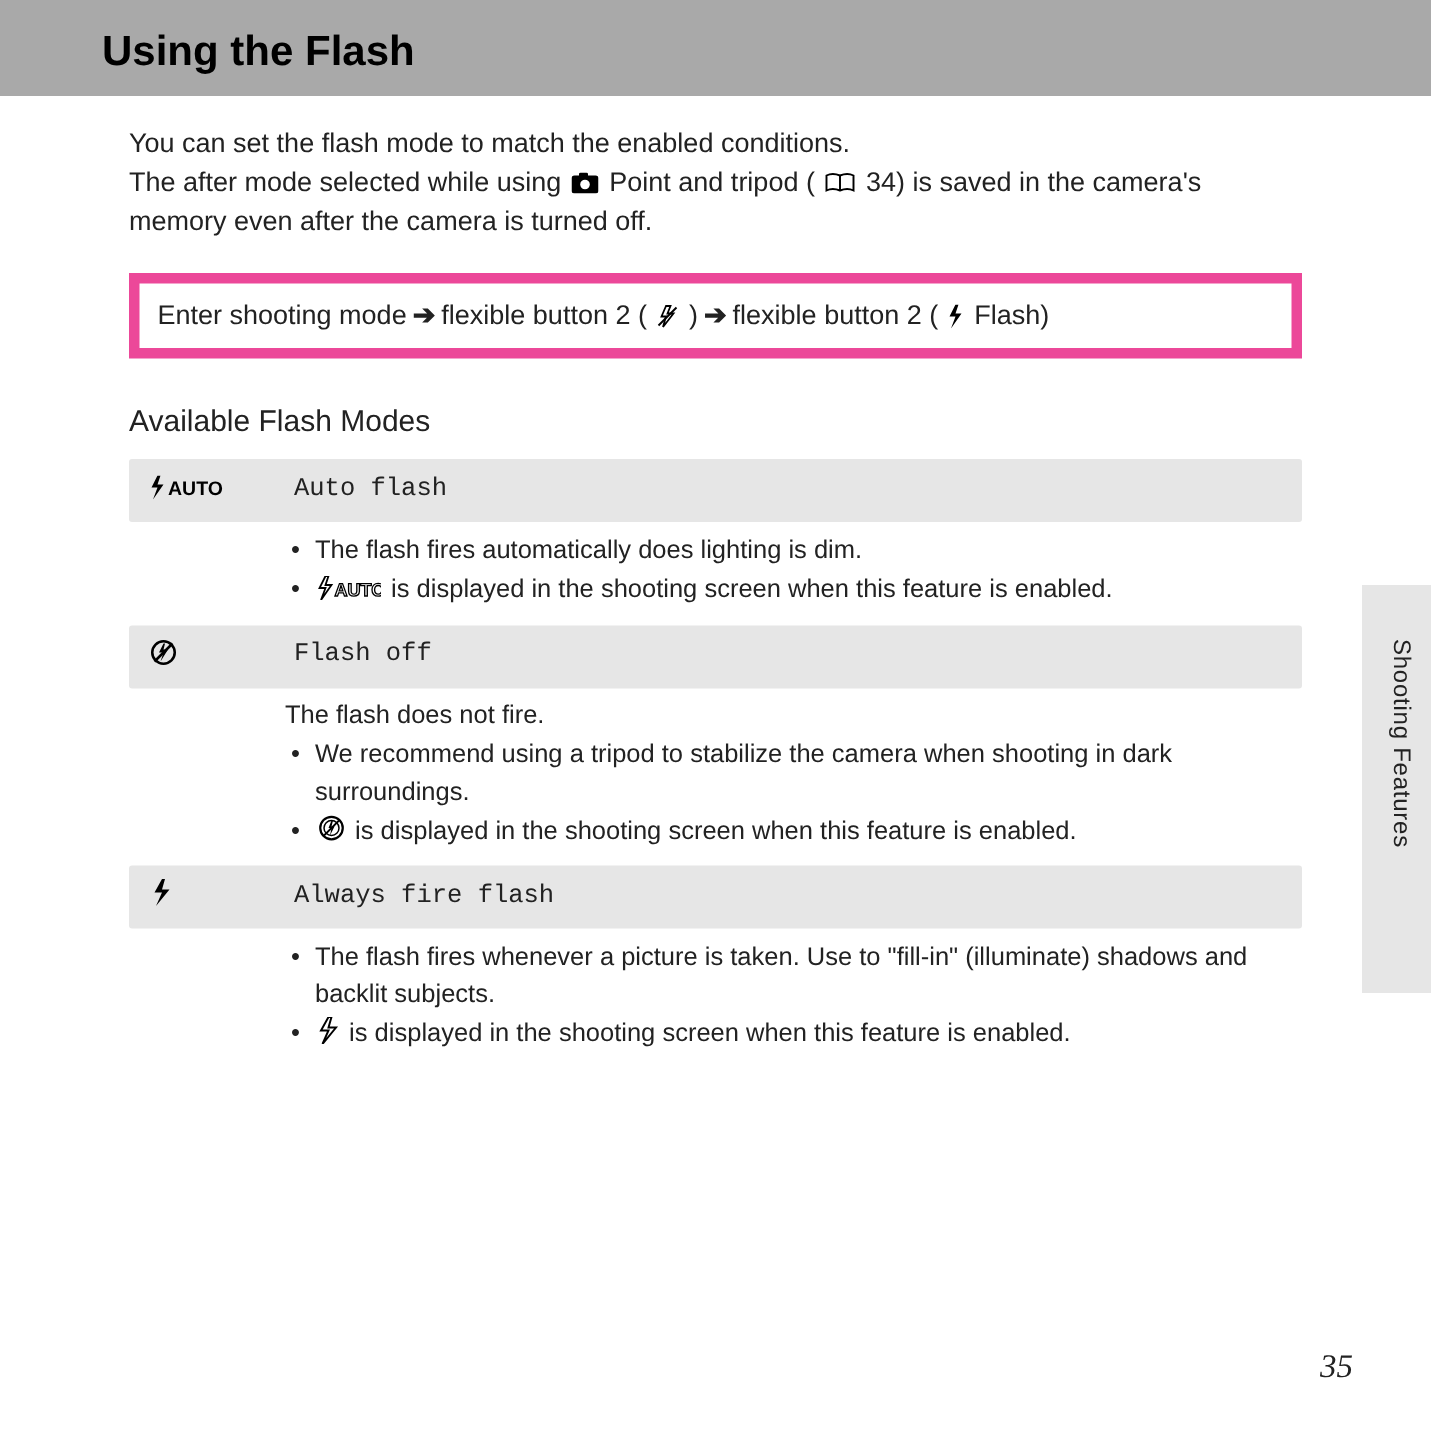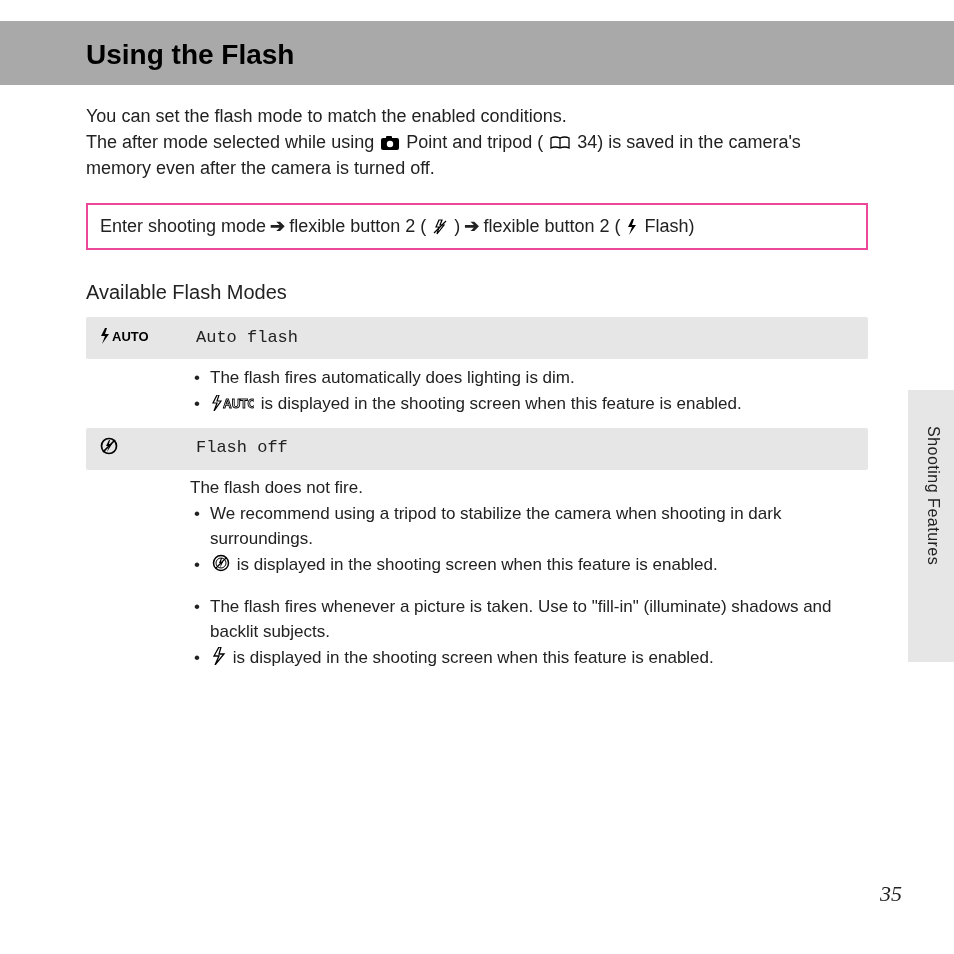--- a/index.html
+++ b/index.html
@@ -8,35 +8,34 @@
     height: 954px;
     font-family: "Segoe UI", "Helvetica Neue", Arial, sans-serif;
     font-size: 18px;
     color: #222;
     background: #fff;
     position: relative;
     overflow: hidden;
   }
   .title-band {
     background: #a9a9a9;
-    padding: 18px 0 14px 86px;
-    margin-top: 21px;
+    padding: 18px 0 14px 68px;
   }
   .title-band h1 {
     font-weight: 700;
     font-size: 28px;
     color: #000;
   }
   .content {
     padding: 18px 86px 0 86px;
     line-height: 1.45;
   }
   .intro p { margin: 0; }
   .nav-box {
-    border: 2px solid #ec4899;
+    border: 7px solid #ec4899;
     padding: 8px 12px;
     margin: 22px 0;
     font-size: 18px;
     line-height: 1.5;
     display: flex;
     flex-wrap: wrap;
     align-items: center;
     gap: 4px;
   }
   h2.sub {
@@ -91,21 +90,21 @@
     right: 12px;
     top: 426px;
     writing-mode: vertical-rl;
     font-size: 16px;
     letter-spacing: 0.5px;
     color: #222;
   }
   .page-num {
     position: absolute;
     right: 52px;
-    bottom: 47px;
+    bottom: 30px;
     font-style: italic;
     font-size: 22px;
     font-family: Georgia, serif;
   }
   
   .ic { display: inline-flex; align-items: center; vertical-align: -2px; margin: 0 2px; }
   .arrow { font-family: Arial; font-weight: 700; }
   .camera-icon svg, .flash-icon svg, .slash-icon svg, .book-icon svg, .circle-icon svg { display:block; }
 </style>
 </head>
@@ -214,20 +213,28 @@
                 <line x1="4" y1="14" x2="14" y2="4" stroke="#000" stroke-width="1.2"></line>
               </svg>
           </span>
           <span> is displayed in the shooting screen when this feature is enabled.</span>
         </li>
       </ul>
     </div>
   </div>
 
   <div class="mode">
+    <div class="mode-head">
+      <span class="mode-icon">
+        <svg width="16" height="18" viewBox="0 0 16 18">
+            <path d="M8 0 L3 9 H8 L4 18 L13 7 H8 L10 0 Z" fill="#000"></path>
+          </svg>
+      </span>
+      <span class="label">Always fire flash</span>
+    </div>
     <div class="mode-body">
       <ul>
         <li><span>The flash fires whenever a picture is taken. Use to "fill-in" (illuminate) shadows and backlit subjects.</span></li>
         <li>
           <span class="ic">
             <svg width="14" height="18" viewBox="0 0 14 18">
                 <path d="M7 0 L2 9 H7 L3 18 L12 7 H7 L9 0 Z" fill="none" stroke="#000" stroke-width="1.3"></path>
               </svg>
           </span>
           <span> is displayed in the shooting screen when this feature is enabled.</span>

